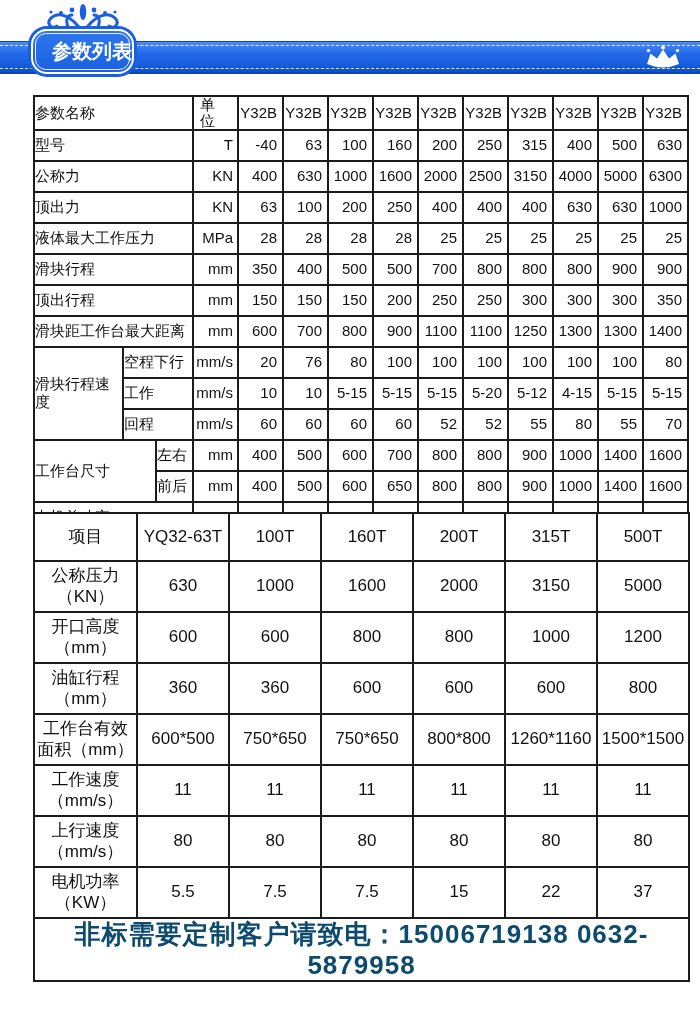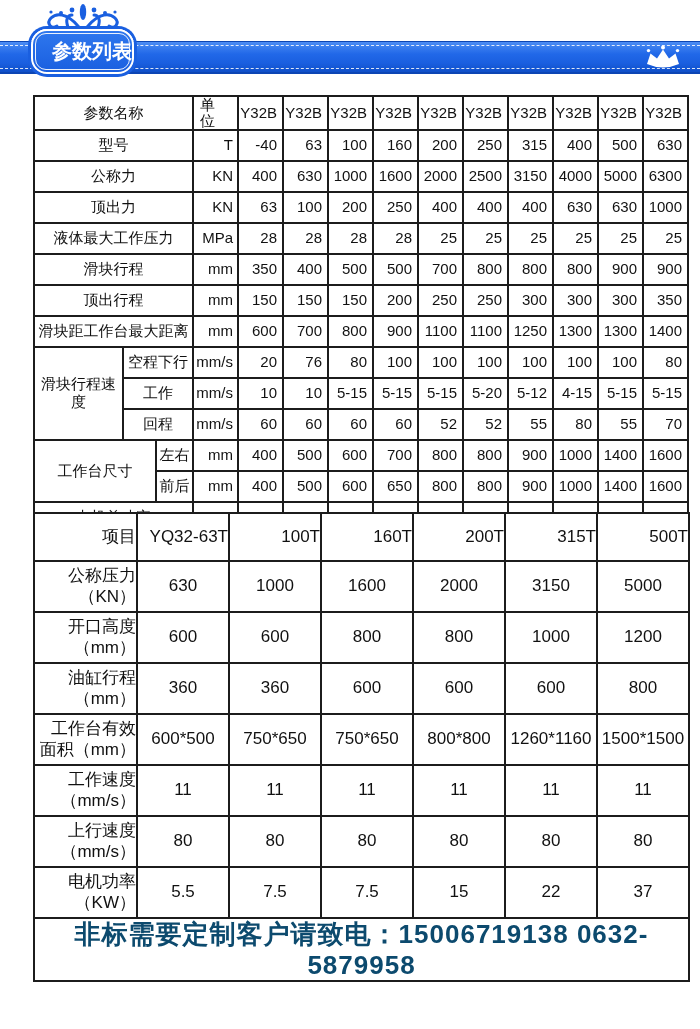--- a/index.html
+++ b/index.html
@@ -33,30 +33,30 @@
   .badge::before{content:"";position:absolute;inset:2px;border:1px solid rgba(255,255,255,.9);border-radius:11px;pointer-events:none;}
   .badge-label{color:#fff;font-size:20px;font-weight:bold;white-space:nowrap;}
 
   
   table{border-collapse:collapse;table-layout:fixed;background:#fff;}
   td{border:2px solid #1c1c1c;padding:0;overflow:hidden;}
 
   #t1{position:absolute;left:33px;top:95px;width:655px;}
   #t1 td{font-size:15px;line-height:1.05;height:29px;}
   #t1 tr.hrow td{height:31px;}
-  #t1 .lab{text-align:center;}
+  #t1 .lab{}
   #t1 .wrap{line-height:1.2;}
   #t1 .unit{text-align:right;padding-right:4px;}
   #t1 .val{text-align:right;padding-right:5px;}
   #t1 .cen{text-align:center;padding-right:16px;}
 
   #t2{position:absolute;left:33px;top:512px;width:655px;}
   #t2 td{font-size:17px;text-align:center;height:49px;line-height:1.18;}
   #t2 tr.hrow2 td{height:46px;}
-  #t2 .lab2{font-weight:normal;text-align:right;}
+  #t2 .lab2{font-weight:normal;}
   #t2 tr.nrow td{height:58px;}
   #t2 .notice{color:#0c4a6e;font-weight:bold;font-size:26px;letter-spacing:1px;}
 </style>
 </head>
 <body>
 
 <div class="page">
 
   <svg class="ornament" width="110" height="34" viewBox="0 0 110 34">
     <g fill="none" stroke="#1a5fe0" stroke-width="3" stroke-linecap="round">

